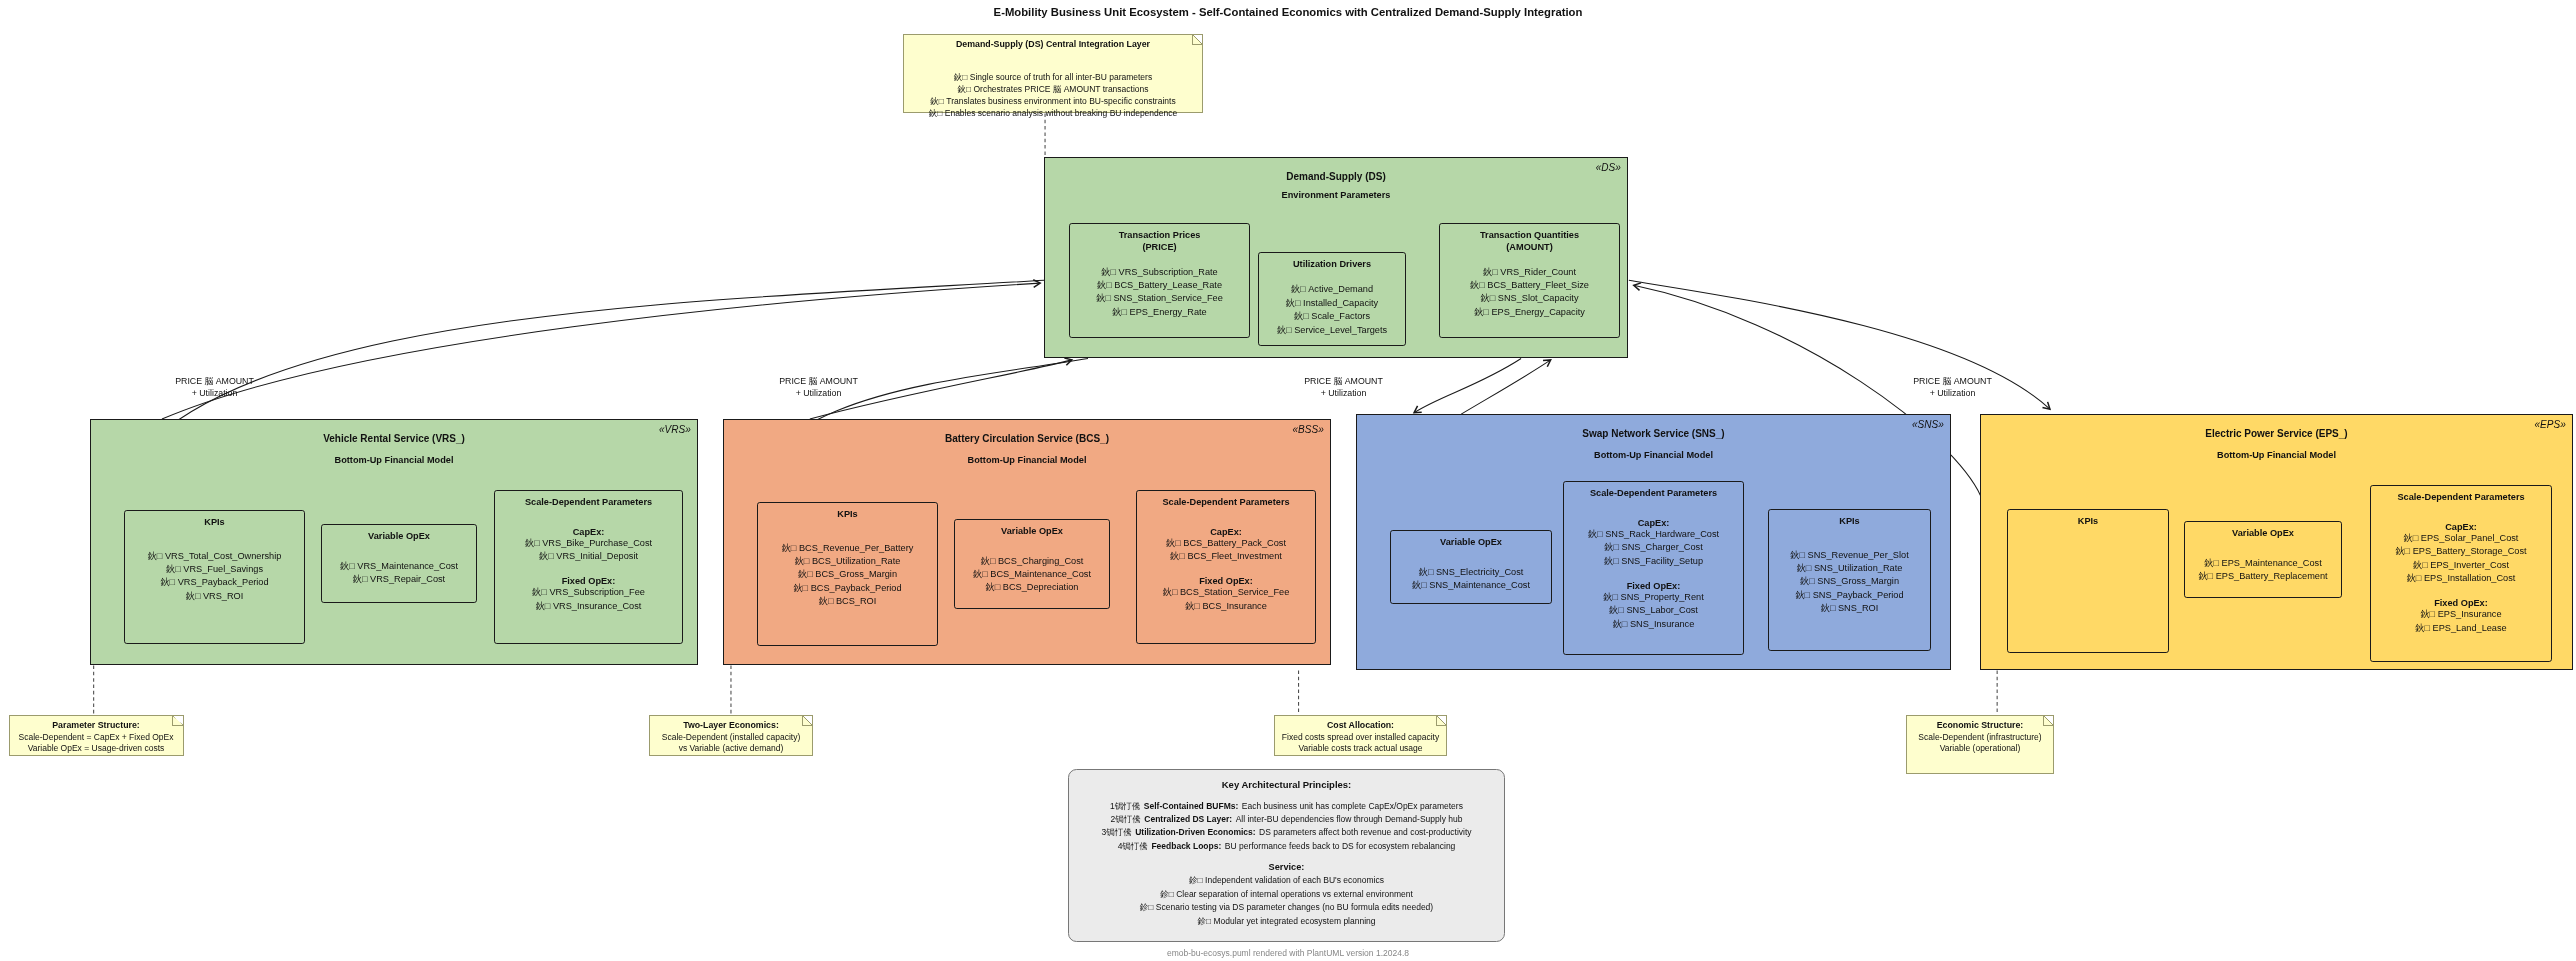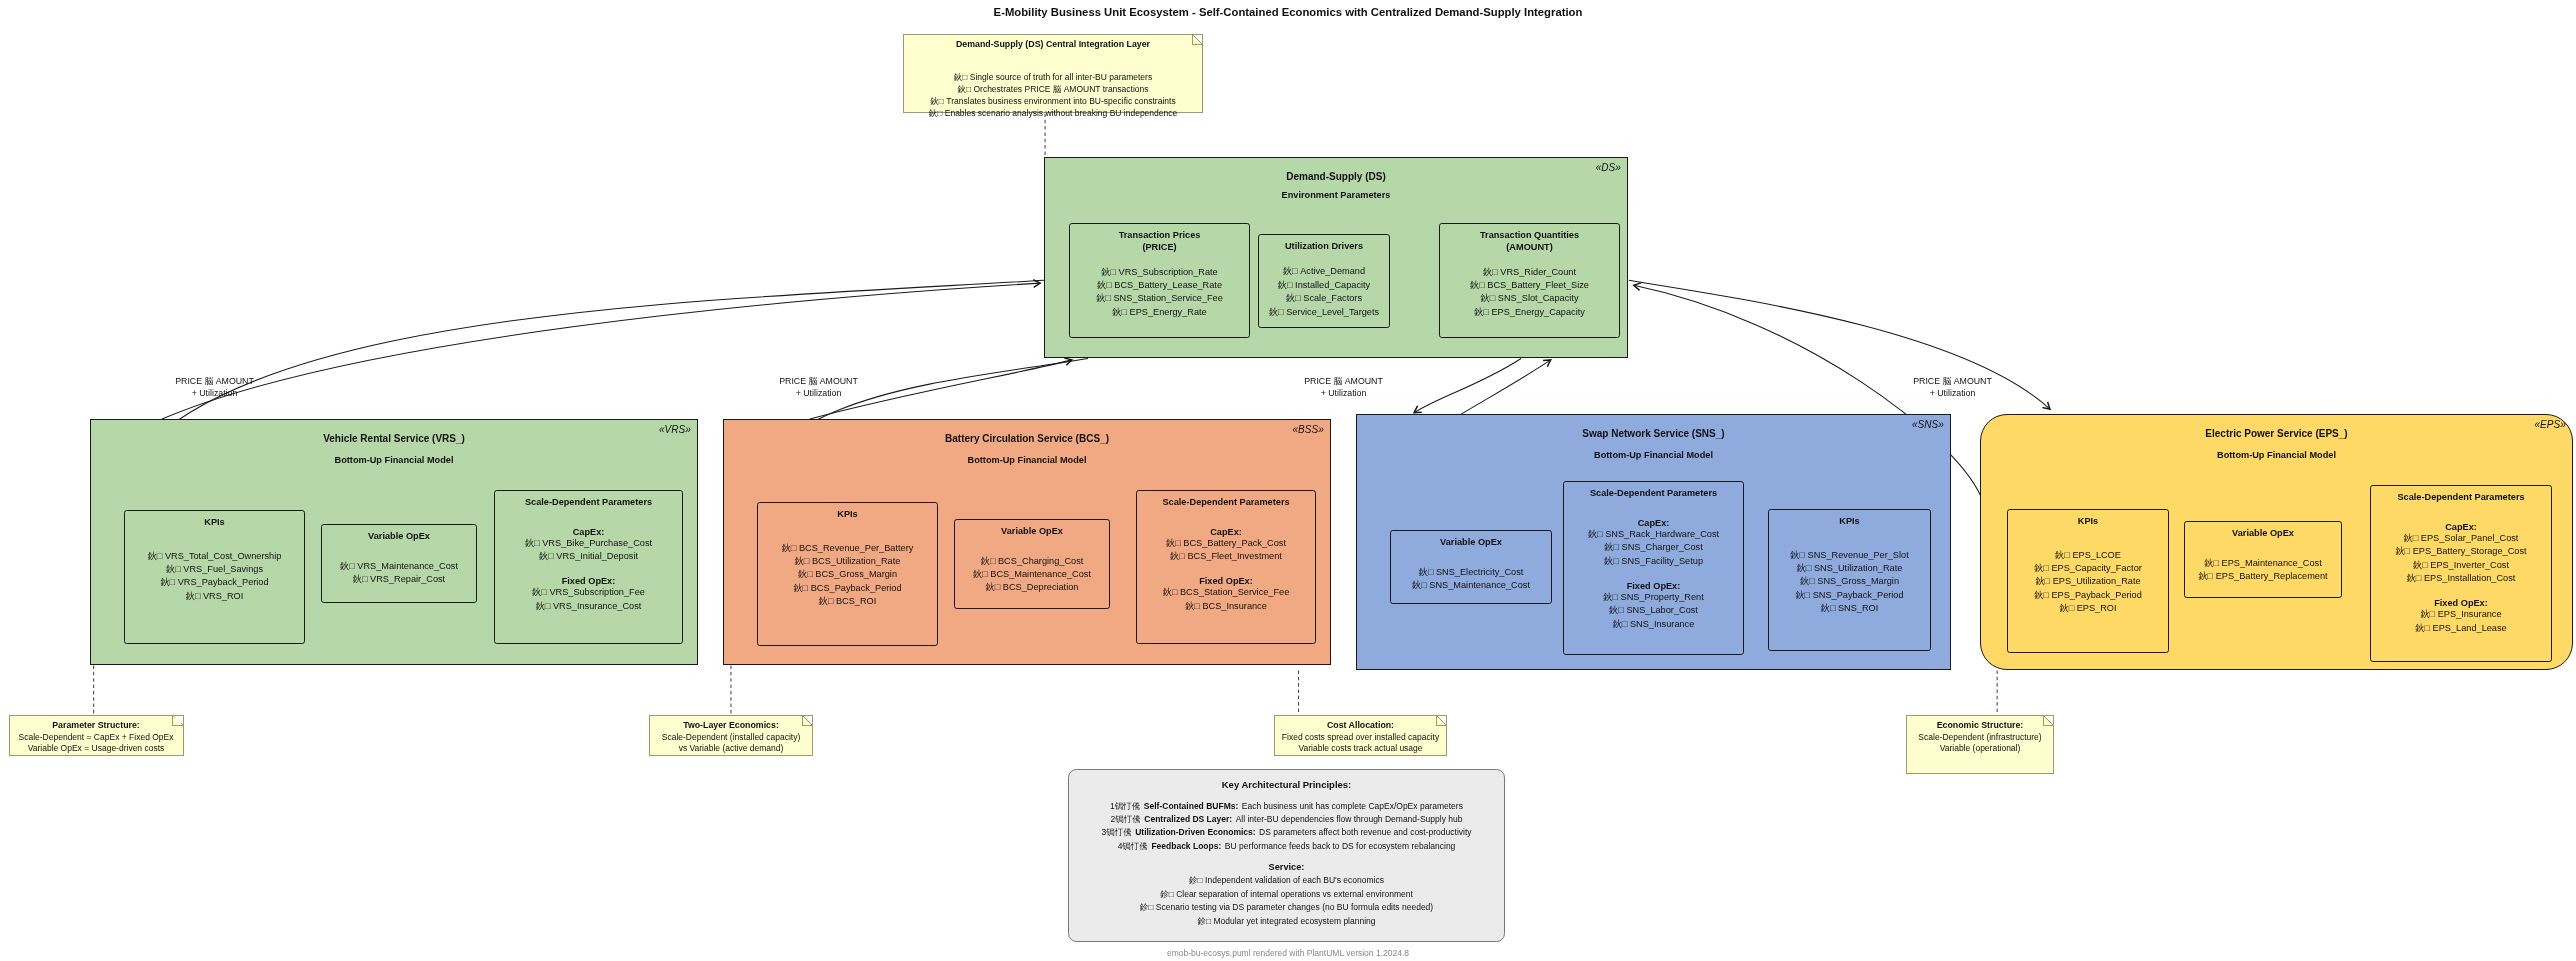--- a/index.html
+++ b/index.html
@@ -27,42 +27,42 @@
   .n2{left:649px;top:715px;width:164px;height:41px;}
   .n3{left:1274px;top:715px;width:173px;height:41px;}
   .n4{left:1906px;top:715px;width:148px;height:59px;}
 
   
   .box{position:absolute;border:1.1px solid #1a1a1a;box-sizing:border-box;}
   .ds {left:1044px;top:157px;width:584px;height:201px;background:#B6D7A8;}
   .vrs{left:90px; top:419px;width:608px;height:246px;background:#B6D7A8;}
   .bcs{left:723px;top:419px;width:608px;height:246px;background:#F1A983;}
   .sns{left:1356px;top:414px;width:595px;height:256px;background:#8FAADC;}
-  .eps{left:1980px;top:414px;width:593px;height:256px;background:#FFD966;border-radius:27px;}
+  .eps{left:1980px;top:414px;width:593px;height:256px;background:#FFD966;}
 
   .stereo{position:absolute;top:3.5px;right:6.3px;font-style:italic;font-size:10px;}
   .box-title{position:absolute;top:12.7px;left:0;width:100%;text-align:center;
              font-weight:bold;font-size:10px;}
   .box-subtitle{position:absolute;top:35px;left:0;width:100%;text-align:center;
                 font-weight:bold;font-size:9.2px;}
   .ds .box-subtitle{top:32px;}
 
   
   .sec{position:absolute;border:0.7px solid #1a1a1a;border-radius:2.8px;
        text-align:center;font-size:9.2px;box-sizing:border-box;}
   .sec-t{font-weight:bold;margin-top:6.3px;line-height:11.3px;font-size:9.2px;}
   .items{white-space:pre-line;line-height:13.4px;margin-top:17px;}
   .s-kpis .items{margin-top:21px;}
   .subhead{font-weight:bold;margin-top:18.3px;font-size:9.2px;}
   .subhead.second{margin-top:12.7px;}
   .subhead + .items{margin-top:0;}
 
   .ds .sec .items{margin-top:12.7px;}
   .ds .g1{left:24px; top:65px; width:181px;height:115px;}
-  .ds .g2{left:213px;top:76px;width:132px;height:94px;}
+  .ds .g2{left:213px;top:94px;width:148px;height:94px;}
   .ds .g3{left:394px;top:65px; width:181px;height:115px;}
 
   .vrs .s-kpis{left:33px; top:90px;width:181px;height:134px;}
   .vrs .s-vop {left:230px;top:104px;width:156px;height:79px;}
   .vrs .s-sd  {left:403px;top:70px;width:189px;height:154px;}
 
   .bcs .s-kpis{left:33px; top:82px;width:181px;height:144px;}
   .bcs .s-vop {left:230px;top:99px;width:156px;height:90px;}
   .bcs .s-sd  {left:412px;top:70px;width:180px;height:154px;}
 
@@ -261,25 +261,20 @@
 鈥□ SNS_ROI</div>
   </div>
 </div>
 
 <div class="box eps">
   <div class="stereo">«EPS»</div>
   <div class="box-title">Electric Power Service (EPS_)</div>
   <div class="box-subtitle">Bottom-Up Financial Model</div>
   <div class="sec s-kpis">
     <div class="sec-t">KPIs</div>
-    <div class="items">鈥□ EPS_LCOE
-鈥□ EPS_Capacity_Factor
-鈥□ EPS_Utilization_Rate
-鈥□ EPS_Payback_Period
-鈥□ EPS_ROI</div>
   </div>
   <div class="sec s-vop">
     <div class="sec-t">Variable OpEx</div>
     <div class="items">鈥□ EPS_Maintenance_Cost
 鈥□ EPS_Battery_Replacement</div>
   </div>
   <div class="sec s-sd">
     <div class="sec-t">Scale-Dependent Parameters</div>
     <div class="subhead">CapEx:</div>
     <div class="items">鈥□ EPS_Solar_Panel_Cost

